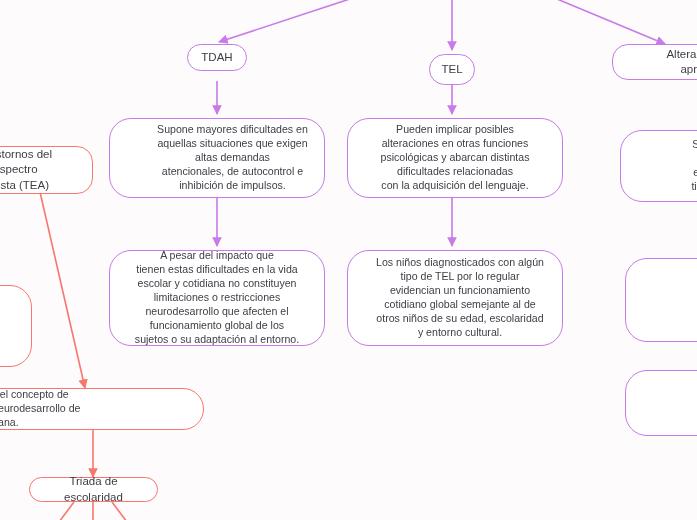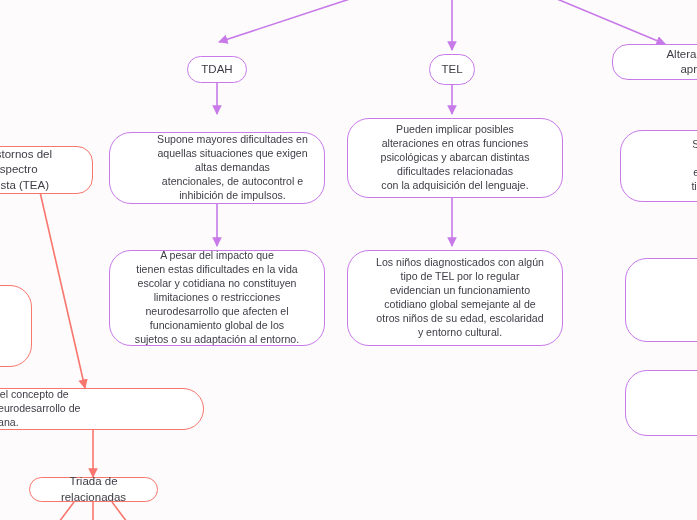--- a/index.html
+++ b/index.html
@@ -59,23 +59,23 @@
     <path d="M452,198 L452,246" fill="none" stroke="#c77ae8" stroke-width="1.6" marker-end="url(#ap)"></path>
 
     <path d="M40,192 L85,388" fill="none" stroke="#f8766d" stroke-width="1.6" marker-end="url(#ar)"></path>
     <path d="M93,428 L93,477" fill="none" stroke="#f8766d" stroke-width="1.6" marker-end="url(#ar)"></path>
 
     <path d="M74,502 L56,526" fill="none" stroke="#f8766d" stroke-width="1.6"></path>
     <path d="M93,502 L93,526" fill="none" stroke="#f8766d" stroke-width="1.6"></path>
     <path d="M112,502 L130,526" fill="none" stroke="#f8766d" stroke-width="1.6"></path>
   </svg>
 
-  <div class="node small" style="left:187px;top:56px;width:60px;height:27px;">TDAH</div>
+  <div class="node small" style="left:187px;top:44px;width:60px;height:27px;">TDAH</div>
 
-  <div class="node body" style="left:109px;top:132px;width:216px;height:72px;padding-left:41px;">Supone mayores dificultades en
+  <div class="node body" style="left:109px;top:118px;width:216px;height:80px;padding-left:41px;">Supone mayores dificultades en
 aquellas situaciones que exigen altas demandas
 atencionales, de autocontrol e
 inhibición de impulsos.</div>
 
   <div class="node body" style="left:109px;top:250px;width:216px;height:96px;">A pesar del impacto que
 tienen estas dificultades en la vida
 escolar y cotidiana no constituyen
 limitaciones o restricciones
 neurodesarrollo que afecten el
 funcionamiento global de los
@@ -122,15 +122,15 @@
   <div class="node body red" style="left:-60px;top:285px;width:92px;height:82px;">ue
 de
 les
 olo,
 ca</div>
 
   <div class="node lead red" style="left:-86px;top:388px;width:290px;height:42px;">Se enmarca en el concepto de
 trastornos del neurodesarrollo de
 aparición temprana.</div>
 
-  <div class="node small red" style="left:29px;top:477px;width:129px;height:25px;">Triada de relacionadas</div>
+  <div class="node small red" style="left:29px;top:477px;width:129px;height:25px;">Triada de escolaridad</div>
 
 </div>
 
 </body></html>

